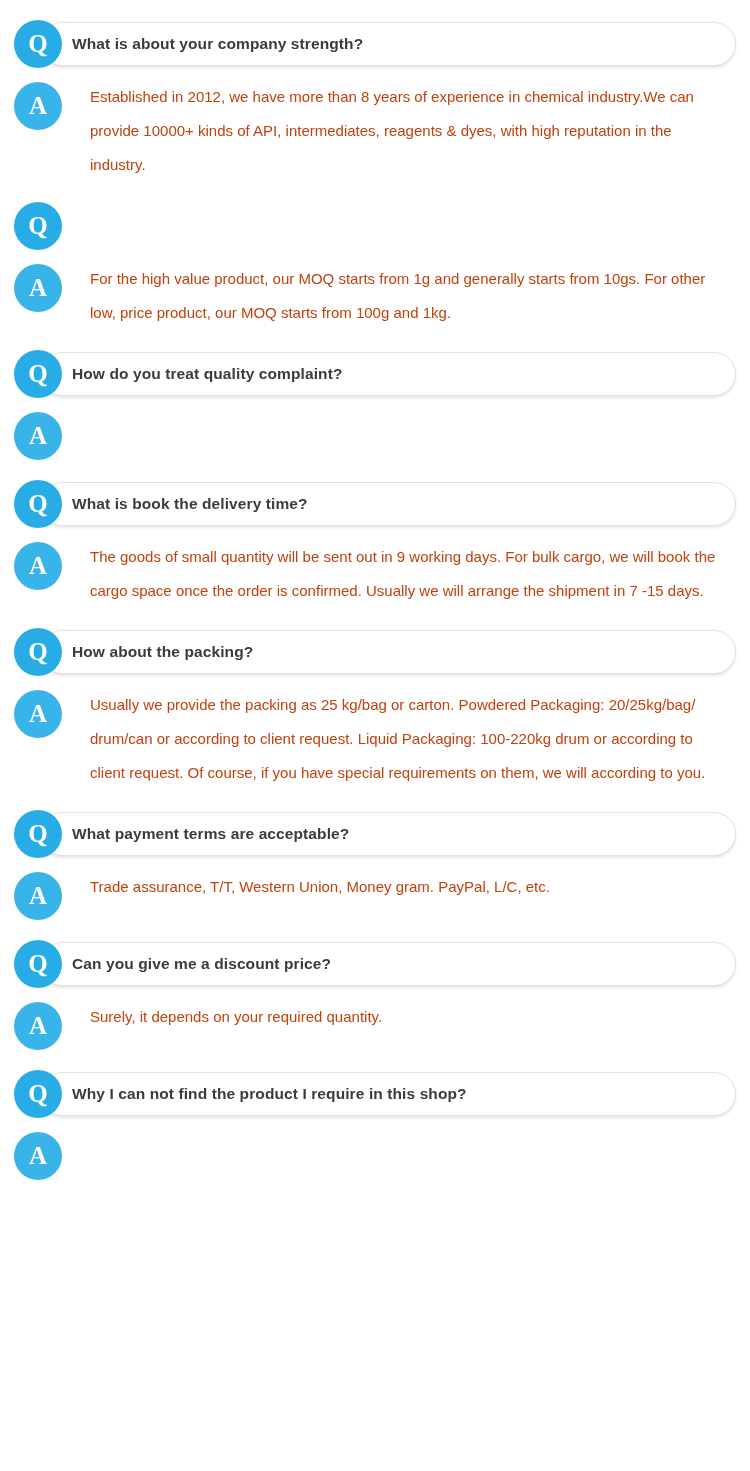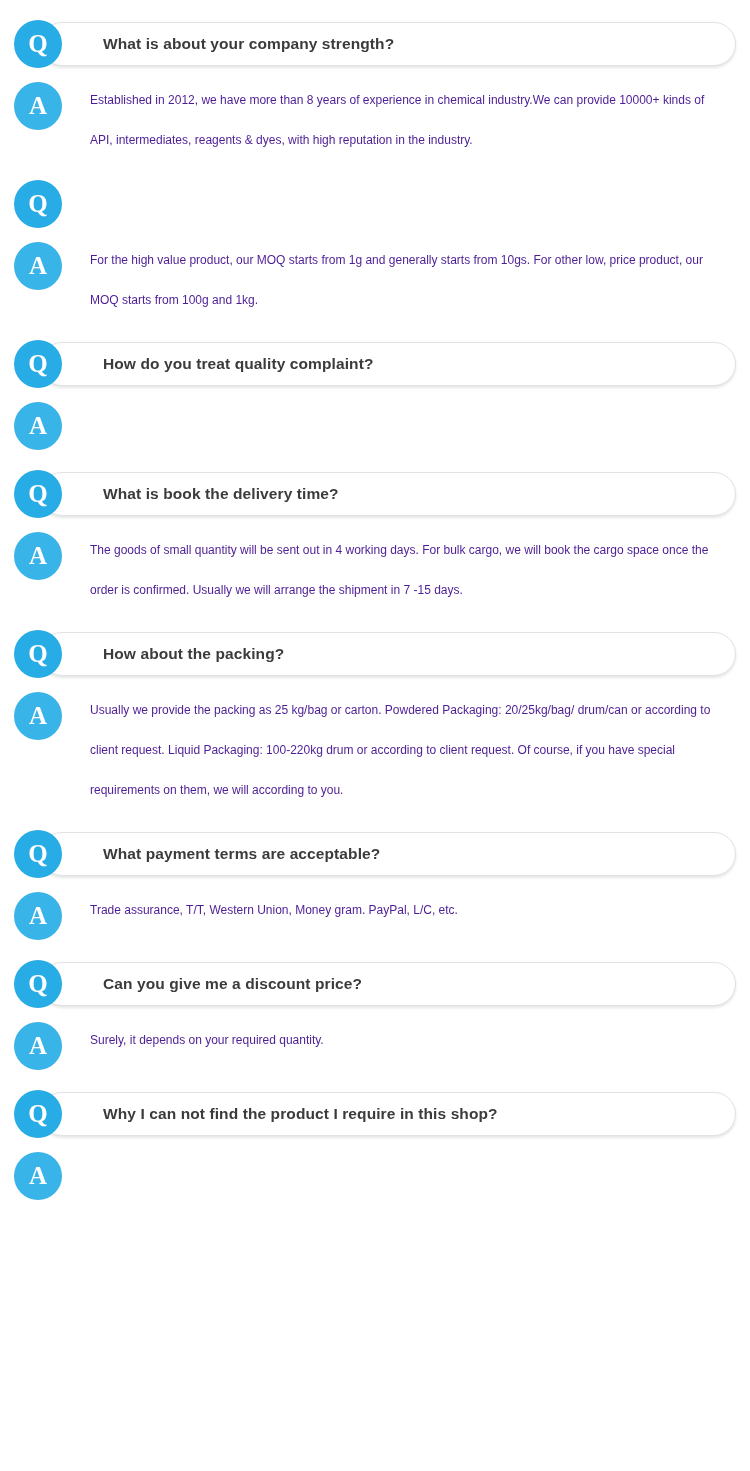--- a/index.html
+++ b/index.html
@@ -36,21 +36,21 @@
     top: 4px;
     height: 44px;
     background: #ffffff;
     border: 1px solid #e2e2e2;
     border-radius: 22px;
     box-shadow: 0 2px 3px rgba(0,0,0,0.10);
     display: flex;
     align-items: center;
   }
   .q-text {
-    margin-left: 62px;
+    margin-left: 31px;
     font-size: 15.5px;
     font-weight: bold;
     color: #3b3b3b;
     letter-spacing: 0.1px;
   }
   .badge {
     position: relative;
     z-index: 3;
     width: 48px;
     height: 48px;
@@ -76,23 +76,23 @@
   }
   .a-badge-col {
     width: 48px;
     flex: 0 0 48px;
     padding-top: 2px;
   }
   .a-text {
     flex: 1 1 auto;
     padding-left: 28px;
     padding-right: 14px;
-    font-size: 12px;
-    line-height: 40px;
-    color: #4c1d95;
+    font-size: 15px;
+    line-height: 34px;
+    color: #c2410c;
   }
 </style>
 </head>
 <body>
 
 <div class="faq-wrap">
 
   <div class="faq-item">
     <div class="q-row">
       <div class="q-bubble">
@@ -138,21 +138,21 @@
     <div class="q-row">
       <div class="q-bubble">
         <span class="q-text">What is book the delivery time?</span>
       </div>
       <div class="badge q">Q</div>
     </div>
     <div class="a-row">
       <div class="a-badge-col">
         <div class="badge a">A</div>
       </div>
-      <div class="a-text">The goods of small quantity will be sent out in 4 working days. For bulk cargo, we will book the cargo space once the order is confirmed. Usually we will arrange the shipment in 7 -15 days.</div>
+      <div class="a-text">The goods of small quantity will be sent out in 9 working days. For bulk cargo, we will book the cargo space once the order is confirmed. Usually we will arrange the shipment in 7 -15 days.</div>
     </div>
   </div>
 
   <div class="faq-item">
     <div class="q-row">
       <div class="q-bubble">
         <span class="q-text">How about the packing?</span>
       </div>
       <div class="badge q">Q</div>
     </div>

